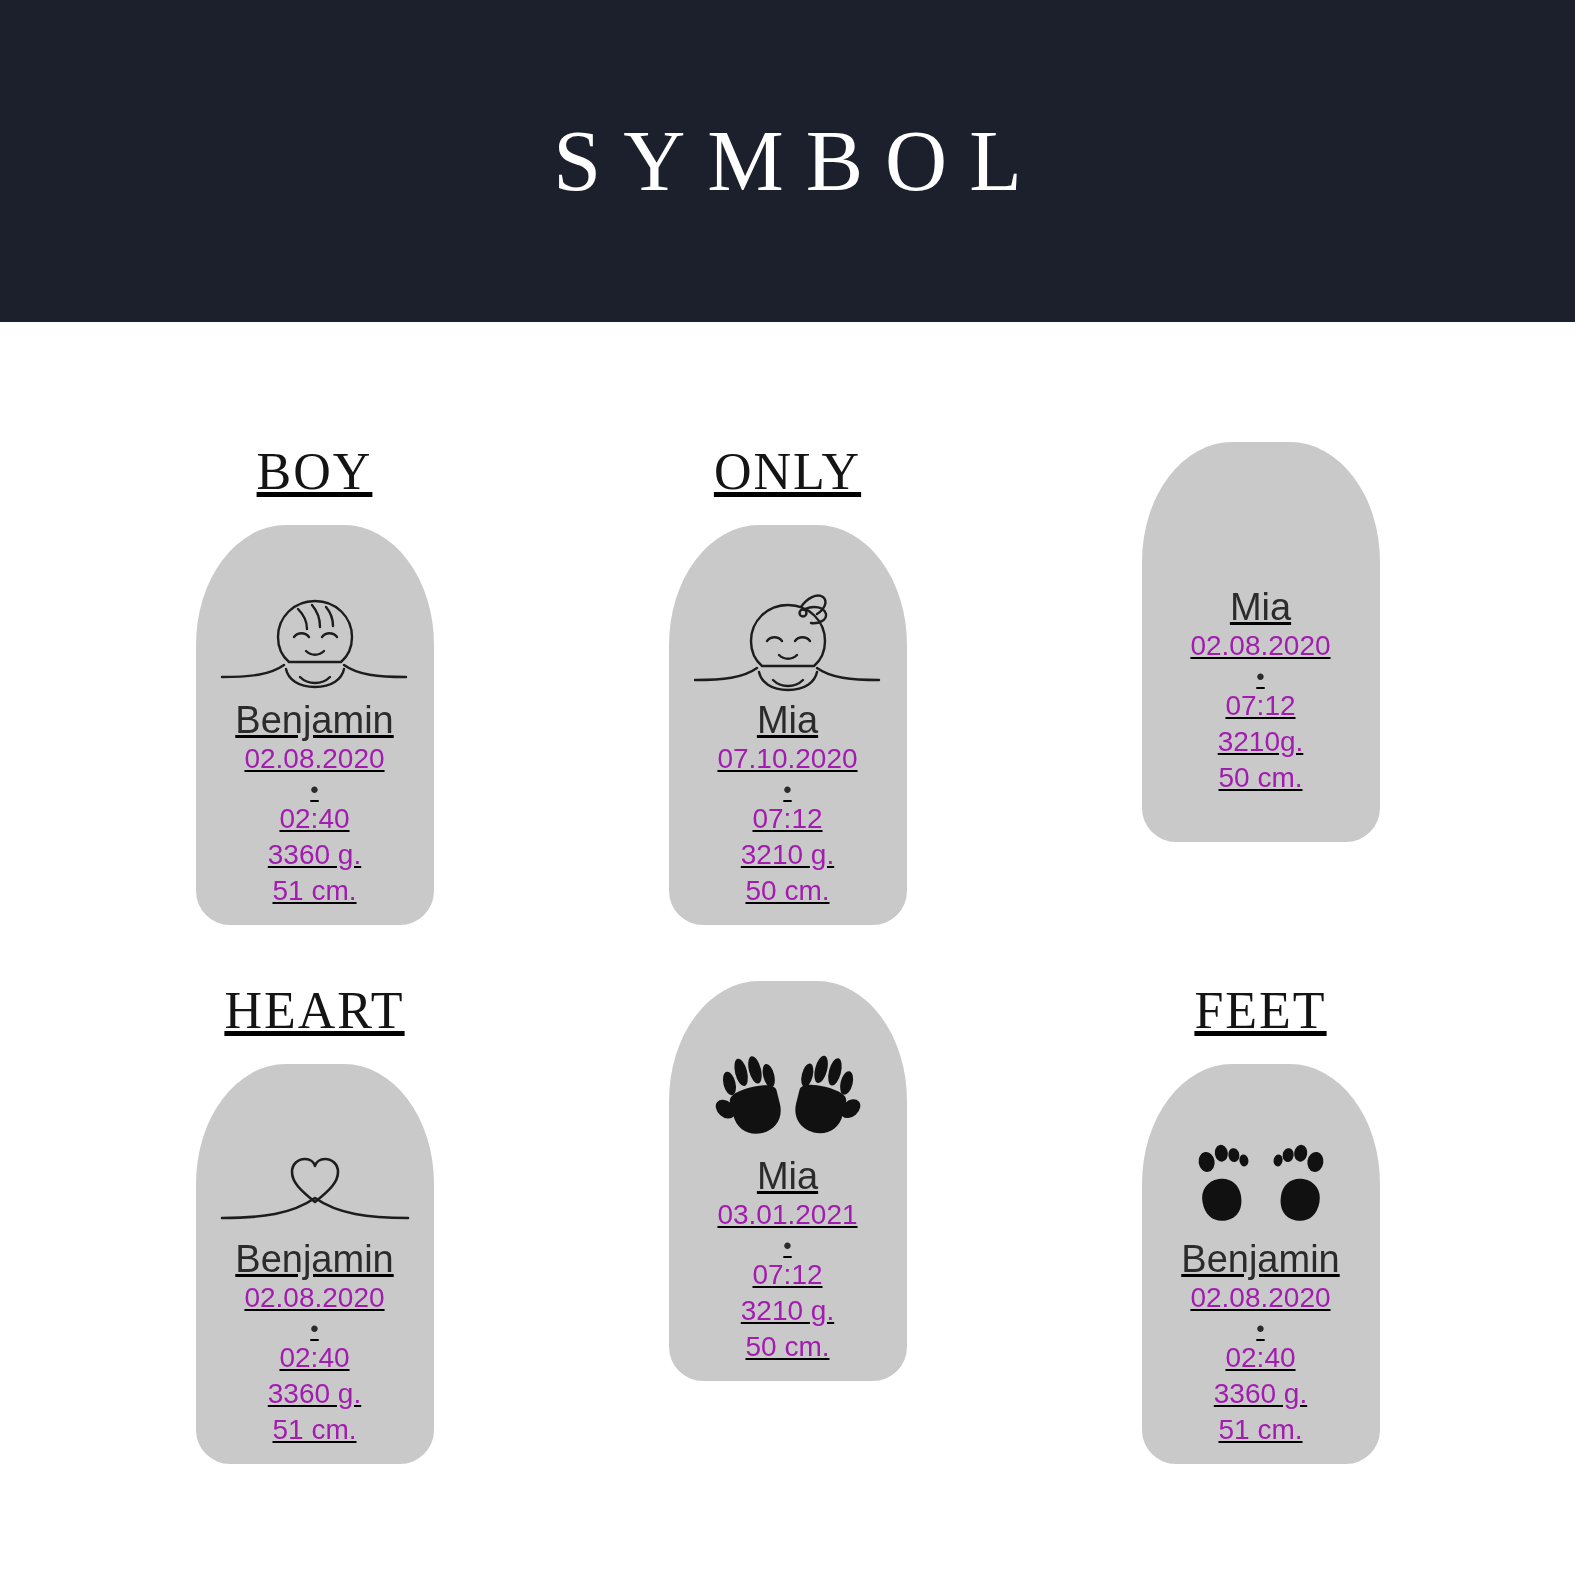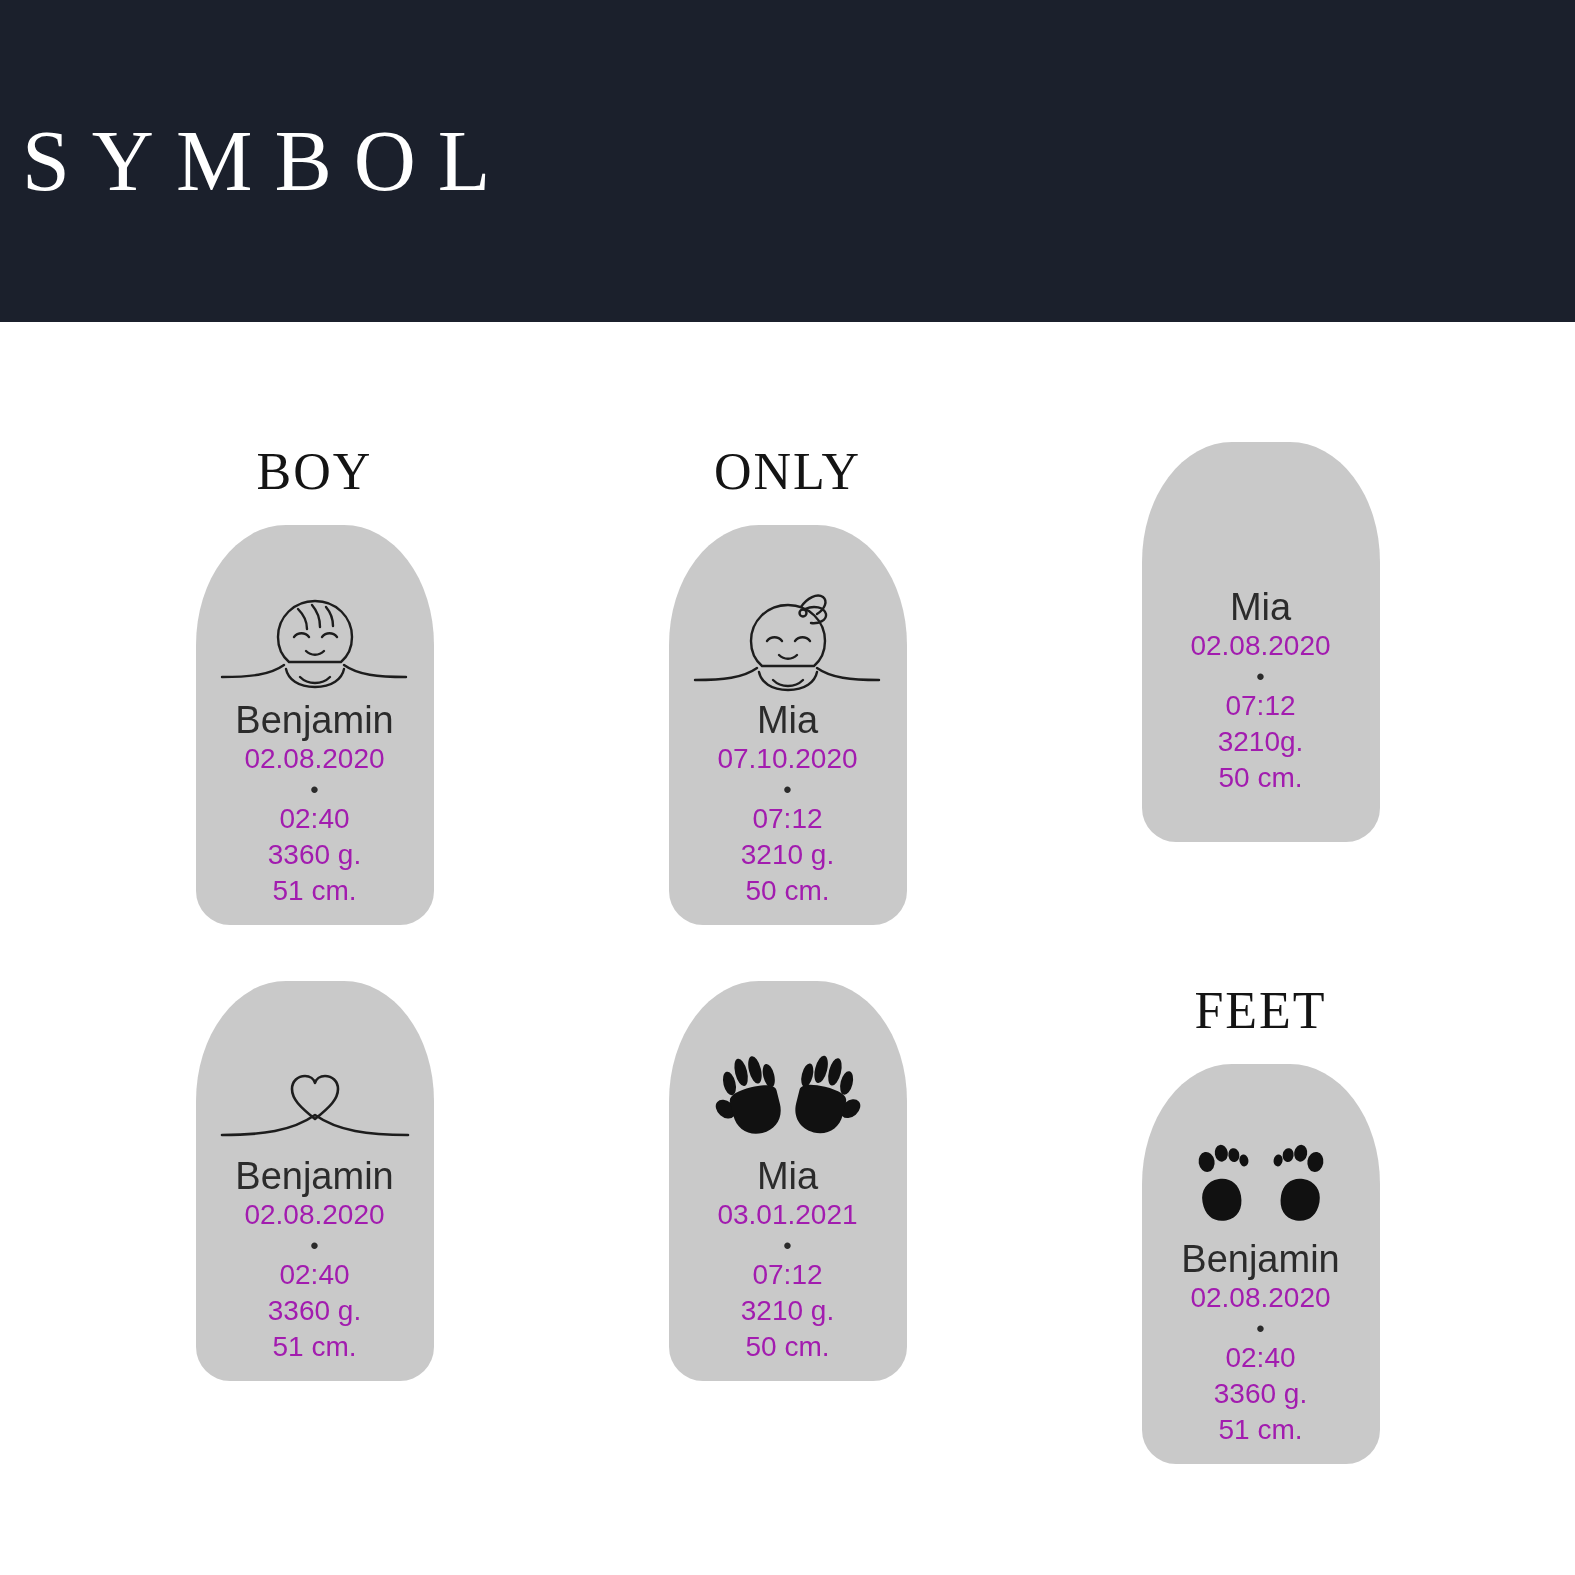--- a/index.html
+++ b/index.html
@@ -12,38 +12,39 @@
     background: #ffffff;
     font-family: "Liberation Sans", sans-serif;
     overflow: hidden;
   }
   .header-band {
     width: 100%;
     height: 322px;
     background: #1b202c;
     display: flex;
     align-items: center;
-    justify-content: flex-start;
+    justify-content: center;
   }
   .header-title {
     color: #ffffff;
     font-family: "Liberation Serif", serif;
     font-size: 86px;
     letter-spacing: 22px;
     text-indent: 22px;
     font-weight: 400;
     line-height: 1;
   }
   .grid {
     margin-top: 120px;
     display: grid;
     grid-template-columns: repeat(3, 1fr);
     grid-row-gap: 56px;
     padding: 0 78px;
     box-sizing: border-box;
+    text-decoration: underline;
   }
   .cell {
     display: flex;
     flex-direction: column;
     align-items: center;
   }
   .cell-title {
     font-family: "Liberation Serif", serif;
     font-size: 52px;
     color: #141414;
@@ -172,20 +173,21 @@
         <div class="line">02.08.2020</div>
         <div class="dot">•</div>
         <div class="line">07:12</div>
         <div class="line">3210g.</div>
         <div class="line">50 cm.</div>
       </div>
     </div>
   </div>
 
   <div class="cell">
+    <div class="cell-title">HEART</div>
     <div class="tag">
       <div class="tag-inner">
         <div class="art">
           <svg width="190" height="118" viewBox="0 0 190 118">
             <g fill="none" stroke="#1d1d1d" stroke-width="2.6" stroke-linecap="round" stroke-linejoin="round">
               <path d="M95 78C80 66 72 58 72 48c0-8 6-13 13-13 5 0 9 3 10 7 1-4 5-7 10-7 7 0 13 5 13 13 0 10-8 18-23 30z"></path>
               <path d="M2 94c40 0 70-4 93-20 23 16 53 20 93 20"></path>
             </g>
           </svg>
         </div>

